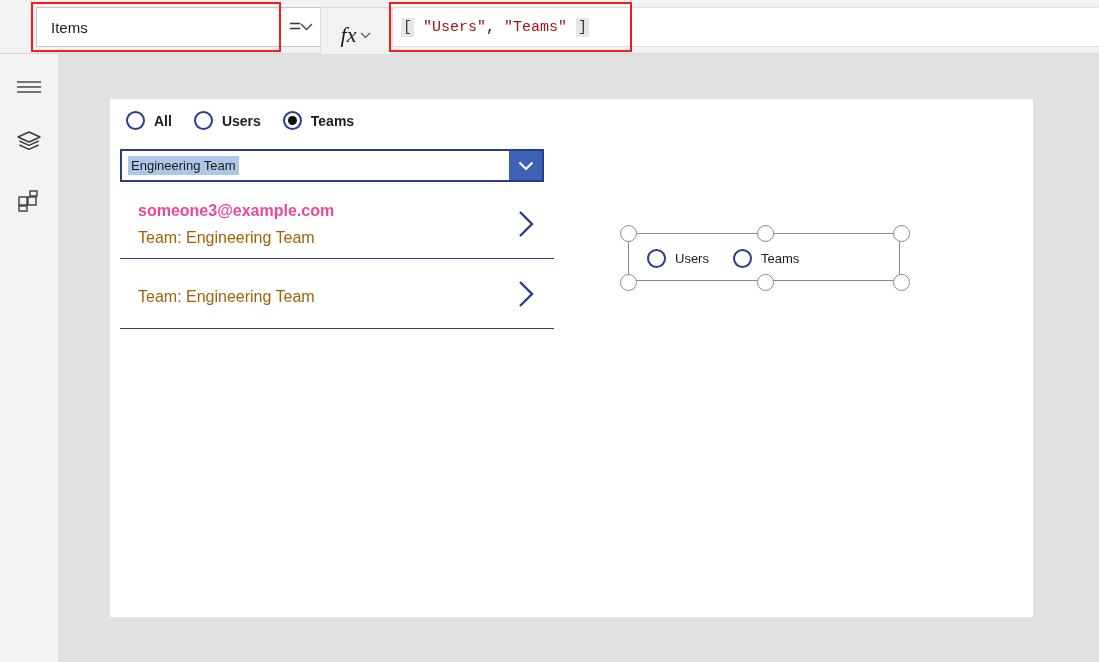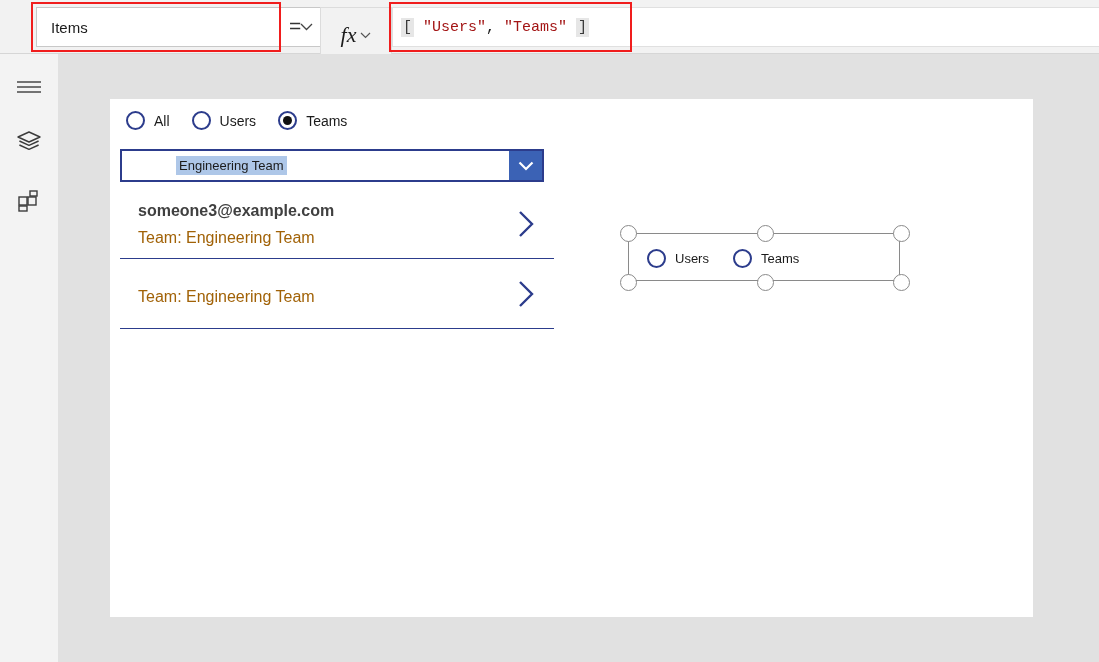--- a/index.html
+++ b/index.html
@@ -101,21 +101,21 @@
 
   #app-screen {
     position: absolute; left: 52px; top: 45px;
     width: 923px; height: 518px;
     background: #ffffff;
   }
 
   
   #radio-group {
     position: absolute; left: 16px; top: 12px;
-    display: flex; align-items: center;
+    display: flex; align-items: center; font-weight: bold;
   }
   .radio-opt { display: flex; align-items: center; margin-right: 22px; }
   .radio-circle {
     width: 19px; height: 19px; border-radius: 50%;
     border: 2px solid #2c3c8c; background: #fff;
     display: flex; align-items: center; justify-content: center;
     flex: none;
   }
   .radio-circle.checked::after {
     content: ""; width: 9px; height: 9px; border-radius: 50%;
@@ -133,42 +133,41 @@
     background: #ffffff;
     display: flex; align-items: stretch;
   }
   #app-dropdown-text {
     flex: 1; display: flex; align-items: center; padding-left: 6px;
   }
   #app-dropdown-value {
     font-size: 13px; color: #1b1b1b;
     background: #aec7e8; padding: 2px 3px;
     white-space: nowrap;
-    margin-left: 48px;
   }
   #app-dropdown-button {
     width: 33px; background: #3b62b5;
     display: flex; align-items: center; justify-content: center;
     flex: none;
   }
 
   
   #gallery-list {
     position: absolute; left: 10px; top: 90px;
     width: 434px;
   }
   .gallery-item {
     position: relative;
     height: 70px;
     border-bottom: 1px solid #2c3c8c;
     display: flex; align-items: center;
   }
   .gallery-text { flex: 1; padding-left: 18px; }
   .gallery-title {
-    font-size: 16px; font-weight: bold; color: #404040;
+    font-size: 16px; font-weight: bold; color: #ec4899;
     line-height: 21px;
   }
   .gallery-sub {
     font-size: 16px; color: #a16207; line-height: 21px; margin-top: 6px;
   }
   .gallery-chevron {
     width: 56px; display: flex; align-items: center; justify-content: center;
     color: #2c3c8c;
   }
 

